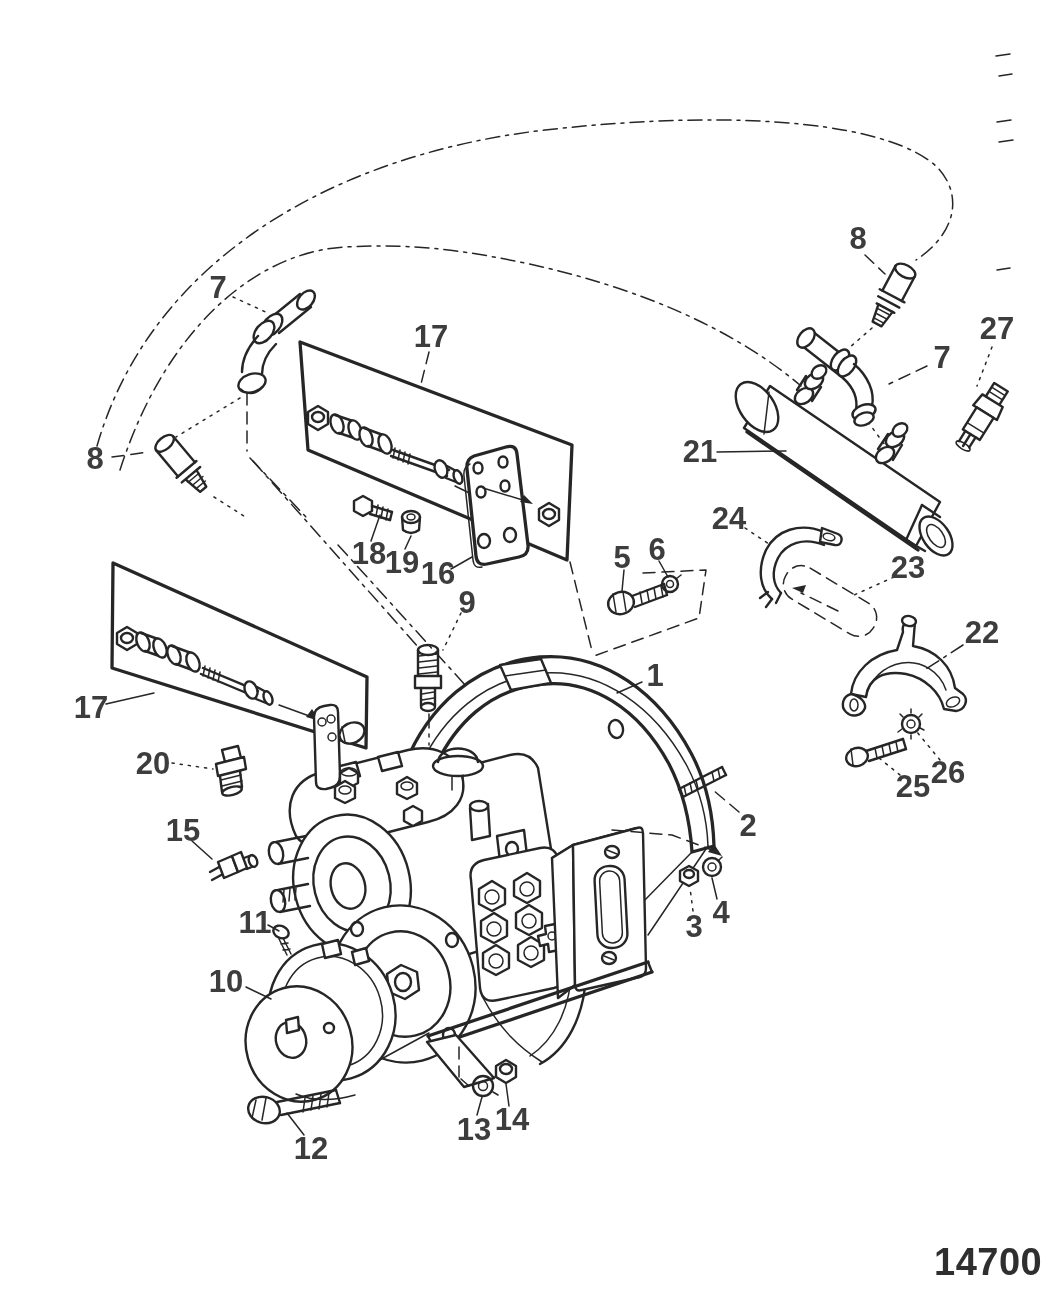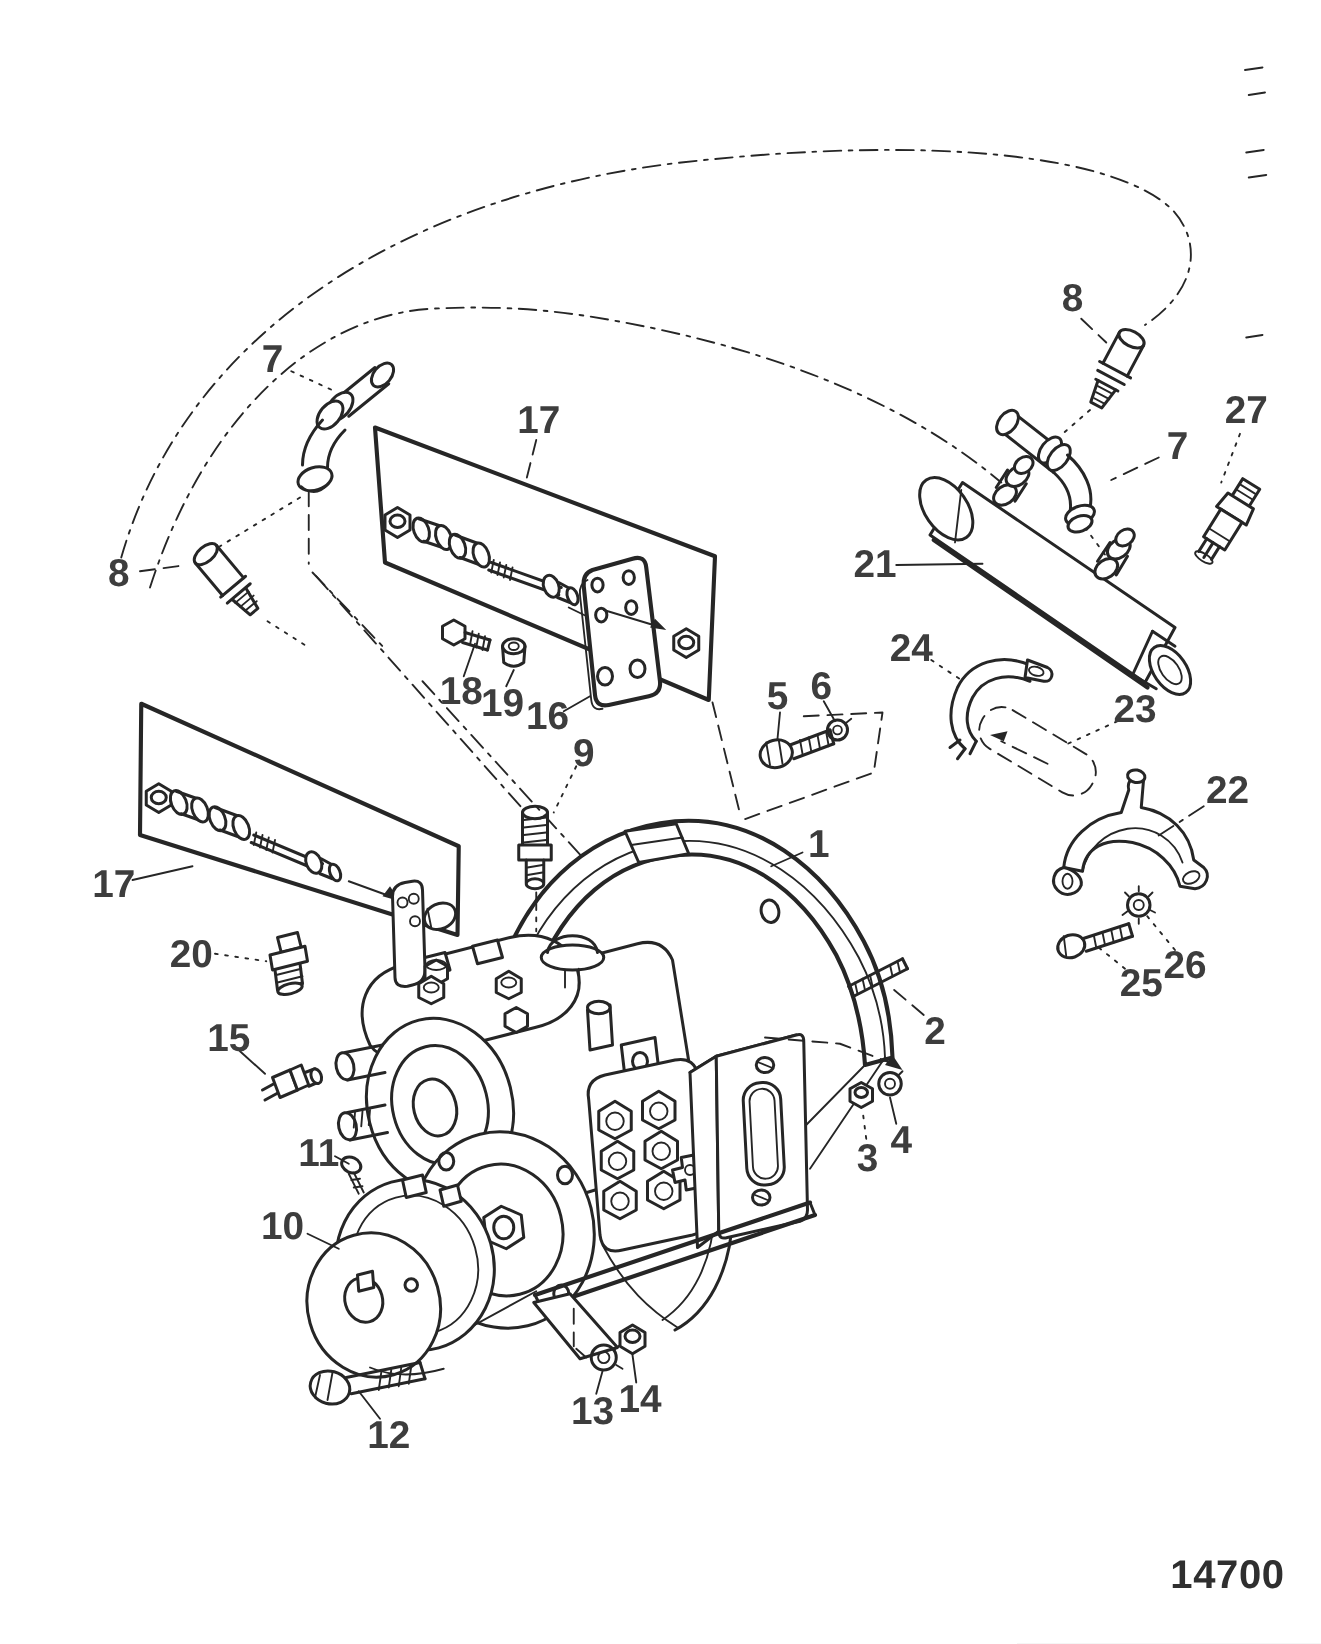--- a/index.html
+++ b/index.html
@@ -11,21 +11,21 @@
   .p  {fill:none;stroke:var(--line);stroke-width:2.4;stroke-linecap:round;stroke-linejoin:round;}
   .pw {fill:#fff;stroke:var(--line);stroke-width:2.4;stroke-linejoin:round;stroke-linecap:round;}
   .hv {stroke-width:3.3;}
   .th {stroke-width:1.5;}
   .dsh{stroke-dasharray:12 7;}
   .ddt{stroke-dasharray:14 6 3 6;}
   .dot{stroke-dasharray:2.2 6;stroke-linecap:round;}
   .ar {fill:var(--line);stroke:none;}
   .callout{font-family:"Liberation Sans",sans-serif;font-weight:bold;font-size:31px;fill:var(--labelc);}
   .drawing-number{position:absolute;left:934px;top:1241px;width:96px;text-align:center;
-      font-weight:bold;font-size:32px;color:#2f2f2f;letter-spacing:.5px;}
+      font-weight:bold;font-size:38px;color:#2f2f2f;letter-spacing:.5px;}
 </style>
 </head>
 <body>
 
 <div class="stage">
 <svg width="1057" height="1315" viewBox="0 0 1057 1315">
 
   <g>
     <path class="p th ddt" d="M 97,446 C 150,262 330,155 545,130 C 750,107 895,125 938,168 C 962,194 958,232 916,260"></path>
     <path class="p th ddt" d="M 120,470 C 165,330 255,252 345,247 C 420,243 470,252 520,262 C 640,287 735,330 801,386"></path>

